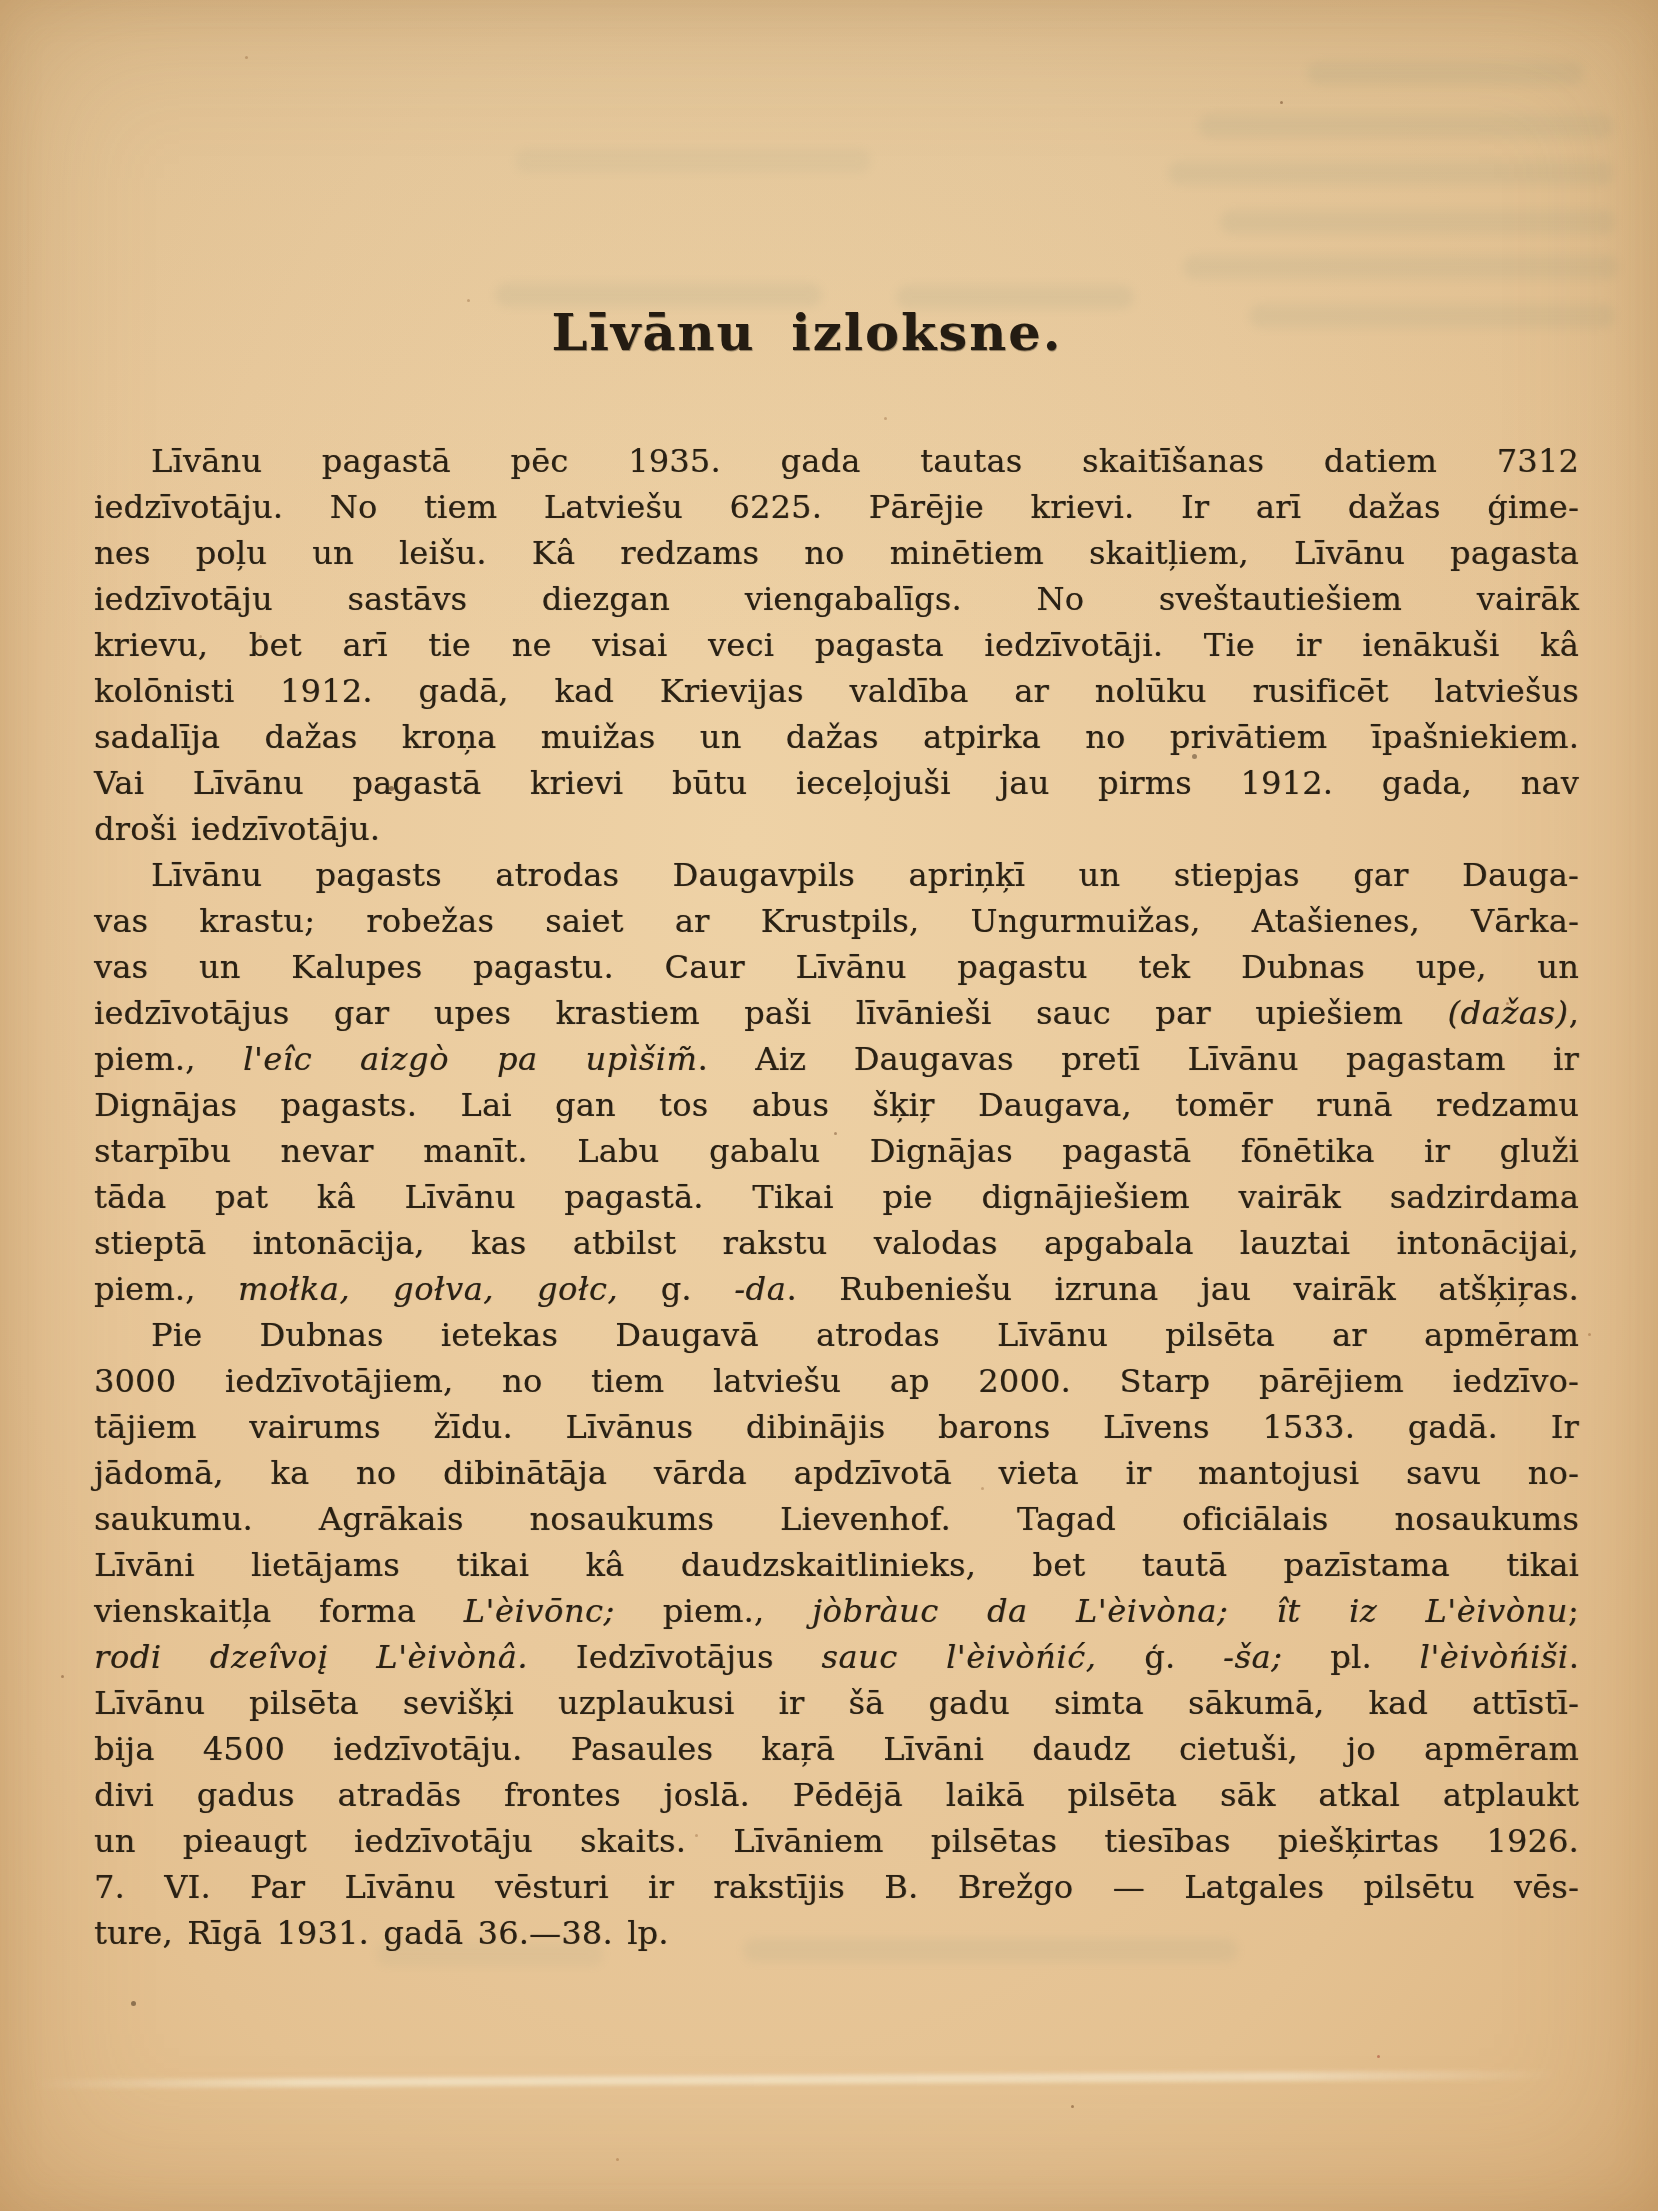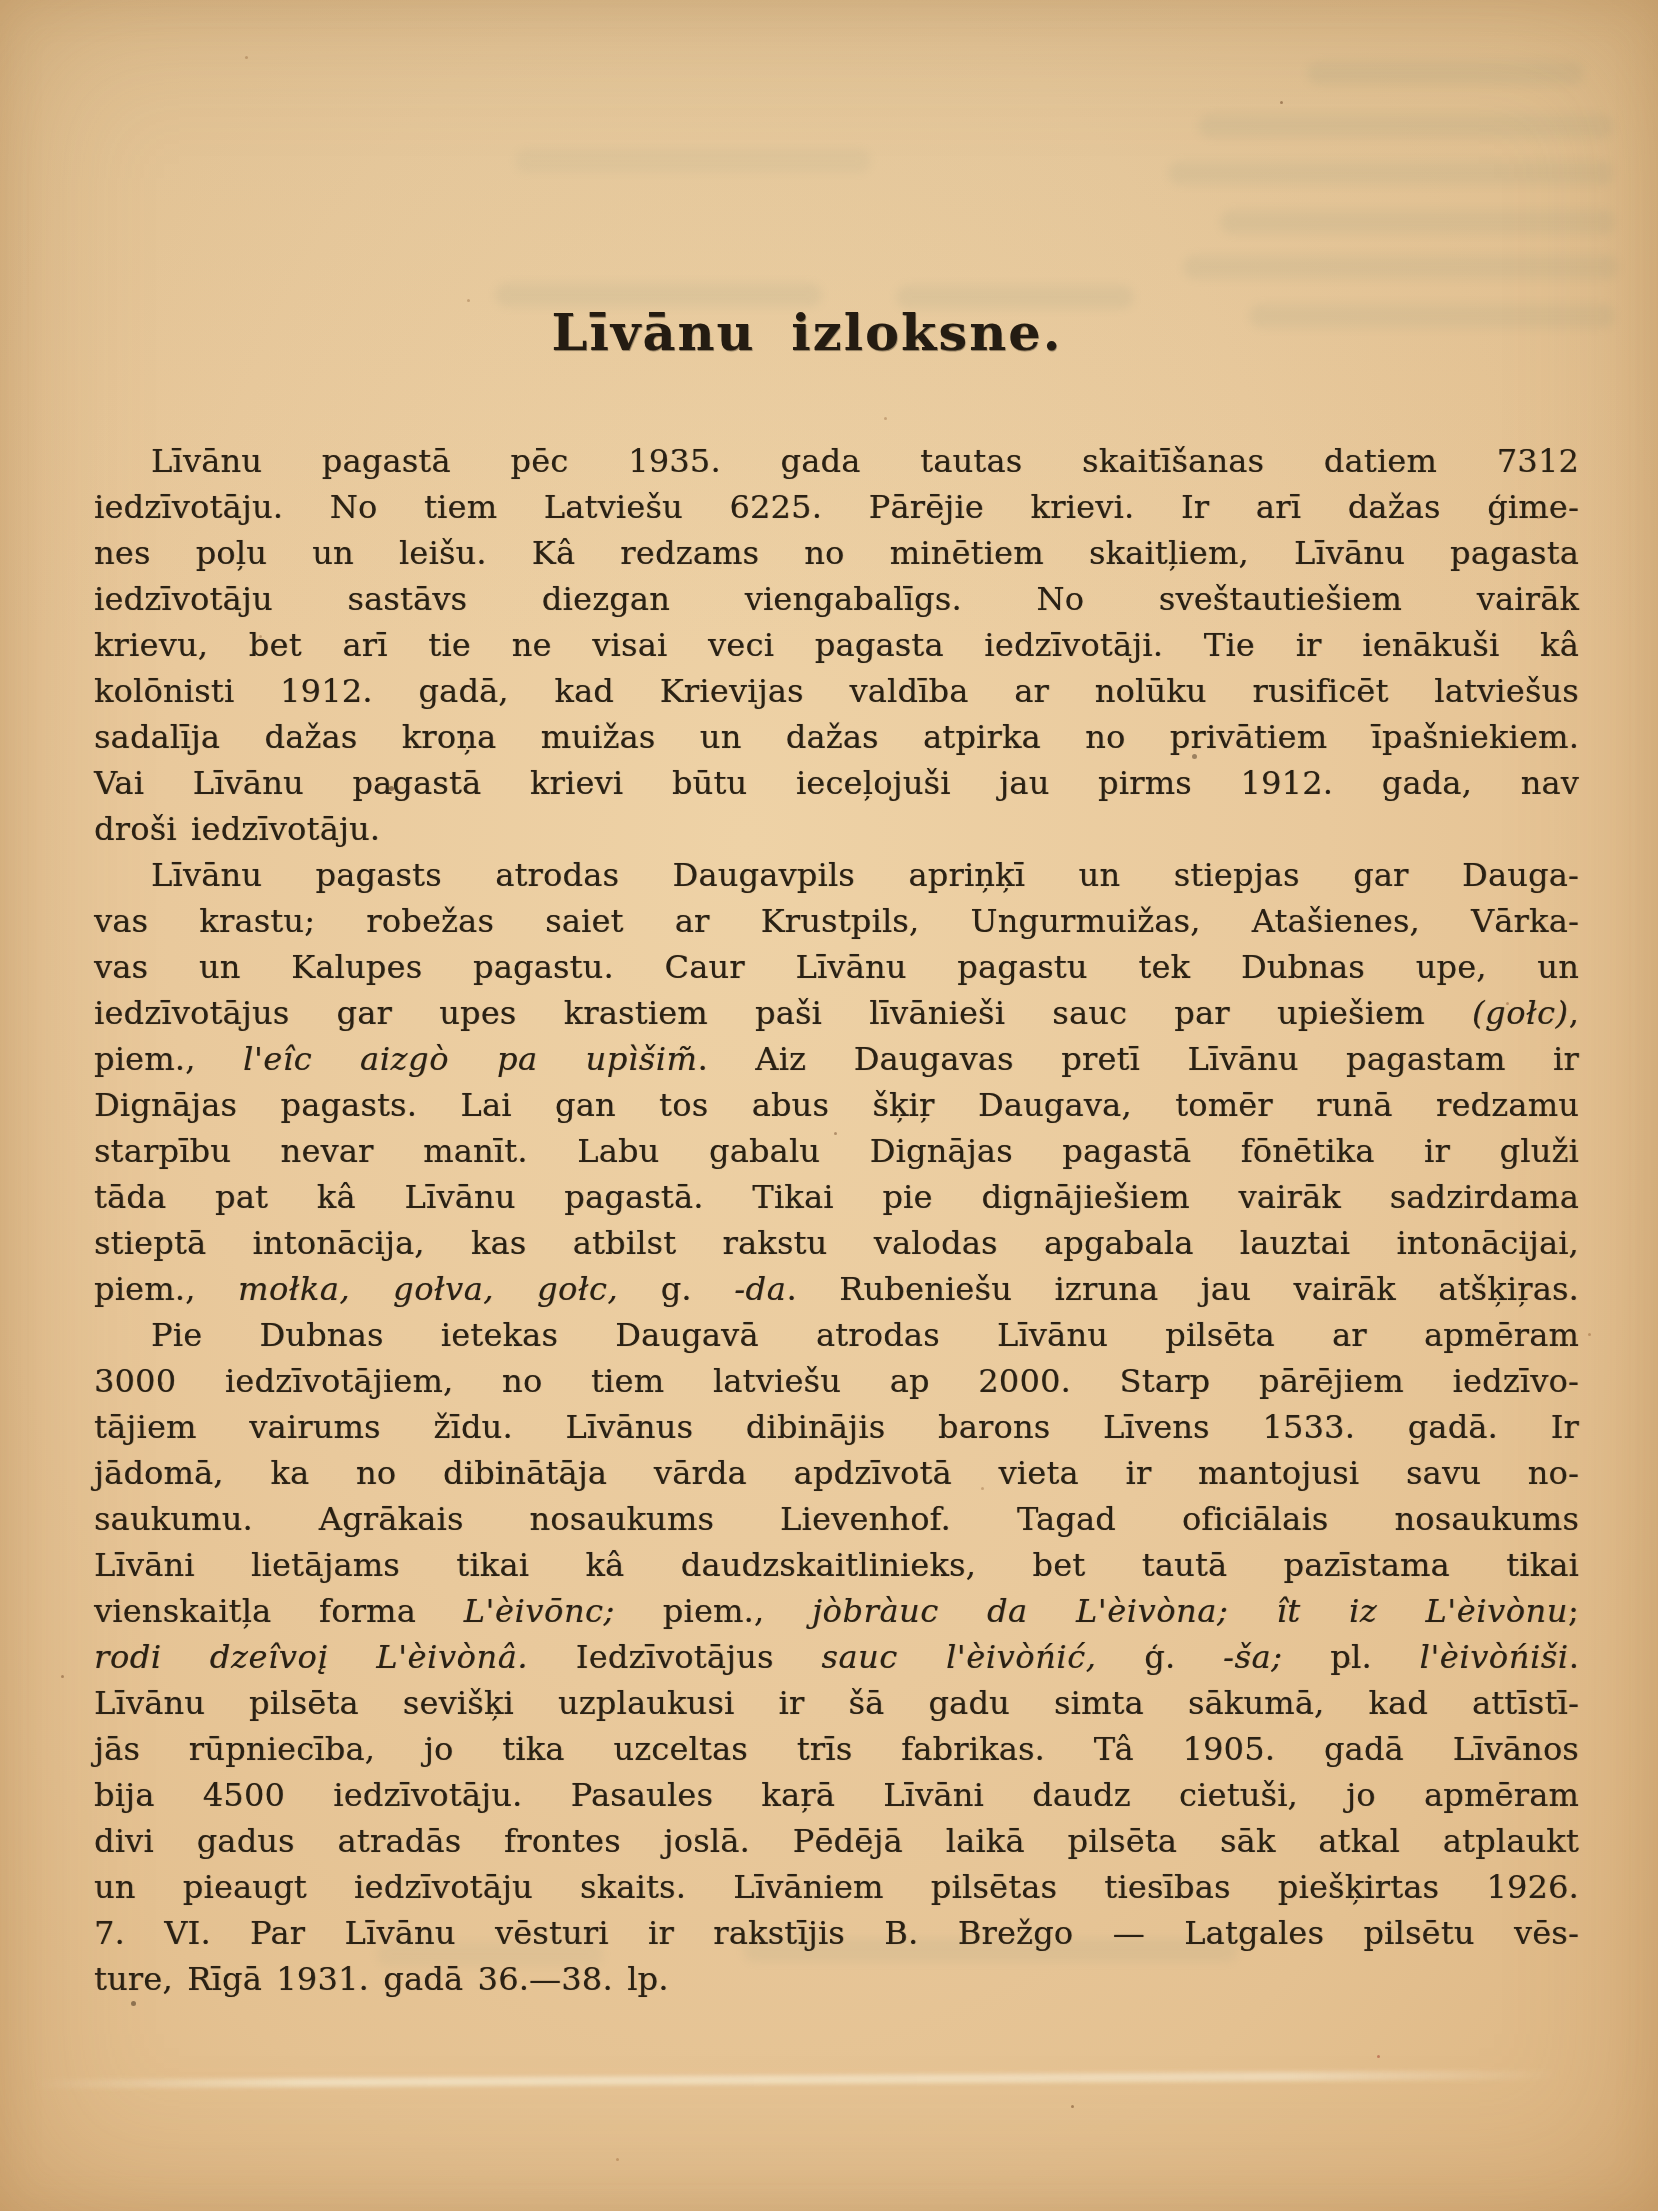--- a/index.html
+++ b/index.html
@@ -138,39 +138,38 @@
         <div class="line">krievu, bet arī tie ne visai veci pagasta iedzīvotāji. Tie ir ienākuši kâ</div>
         <div class="line">kolōnisti 1912. gadā, kad Krievijas valdība ar nolūku rusificēt latviešus</div>
         <div class="line">sadalīja dažas kroņa muižas un dažas atpirka no privātiem īpašniekiem.</div>
         <div class="line">Vai Līvānu pagastā krievi būtu ieceļojuši jau pirms 1912. gada, nav</div>
         <div class="line no-stretch">droši iedzīvotāju.</div>
       </div>
       <div>
         <div class="line indent">Līvānu pagasts atrodas Daugavpils apriņķī un stiepjas gar Dauga-</div>
         <div class="line">vas krastu; robežas saiet ar Krustpils, Ungurmuižas, Atašienes, Vārka-</div>
         <div class="line">vas un Kalupes pagastu. Caur Līvānu pagastu tek Dubnas upe, un</div>
-        <div class="line">iedzīvotājus gar upes krastiem paši līvānieši sauc par upiešiem <i>(gołc)</i>,</div>
+        <div class="line">iedzīvotājus gar upes krastiem paši līvānieši sauc par upiešiem <i>(dažas)</i>,</div>
         <div class="line">piem., <i>l'eîc aizgò pa upìšim̃</i>. Aiz Daugavas pretī Līvānu pagastam ir</div>
         <div class="line">Dignājas pagasts. Lai gan tos abus šķiŗ Daugava, tomēr runā redzamu</div>
         <div class="line">starpību nevar manīt. Labu gabalu Dignājas pagastā fōnētika ir gluži</div>
         <div class="line">tāda pat kâ Līvānu pagastā. Tikai pie dignājiešiem vairāk sadzirdama</div>
         <div class="line">stieptā intonācija, kas atbilst rakstu valodas apgabala lauztai intonācijai,</div>
         <div class="line">piem., <i>mołka, gołva, gołc,</i> g. <i>-da</i>. Rubeniešu izruna jau vairāk atšķiŗas.</div>
       </div>
       <div>
         <div class="line indent">Pie Dubnas ietekas Daugavā atrodas Līvānu pilsēta ar apmēram</div>
         <div class="line">3000 iedzīvotājiem, no tiem latviešu ap 2000. Starp pārējiem iedzīvo-</div>
         <div class="line">tājiem vairums žīdu. Līvānus dibinājis barons Līvens 1533. gadā. Ir</div>
         <div class="line">jādomā, ka no dibinātāja vārda apdzīvotā vieta ir mantojusi savu no-</div>
         <div class="line">saukumu. Agrākais nosaukums Lievenhof. Tagad oficiālais nosaukums</div>
         <div class="line">Līvāni lietājams tikai kâ daudzskaitlinieks, bet tautā pazīstama tikai</div>
         <div class="line">vienskaitļa forma <i>L'èivōnc;</i> piem., <i>jòbràuc da L'èivòna; ît iz L'èivònu</i>;</div>
         <div class="line"><i>rodi dzeîvoį L'èivònâ.</i> Iedzīvotājus <i>sauc l'èivòńić,</i> ģ. <i>-ša;</i> pl. <i>l'èivòńiši</i>.</div>
         <div class="line">Līvānu pilsēta sevišķi uzplaukusi ir šā gadu simta sākumā, kad attīstī-</div>
-        <div class="line">jās rūpniecība, jo tika uzceltas trīs fabrikas. Tâ 1905. gadā Līvānos</div>
         <div class="line">bija 4500 iedzīvotāju. Pasaules kaŗā Līvāni daudz cietuši, jo apmēram</div>
         <div class="line">divi gadus atradās frontes joslā. Pēdējā laikā pilsēta sāk atkal atplaukt</div>
         <div class="line">un pieaugt iedzīvotāju skaits. Līvāniem pilsētas tiesības piešķirtas 1926.</div>
         <div class="line">7. VI. Par Līvānu vēsturi ir rakstījis B. Brežgo — Latgales pilsētu vēs-</div>
         <div class="line no-stretch">ture, Rīgā 1931. gadā 36.—38. lp.</div>
       </div>
     </div>
 
   <div class="vignette"></div>
 </div>

